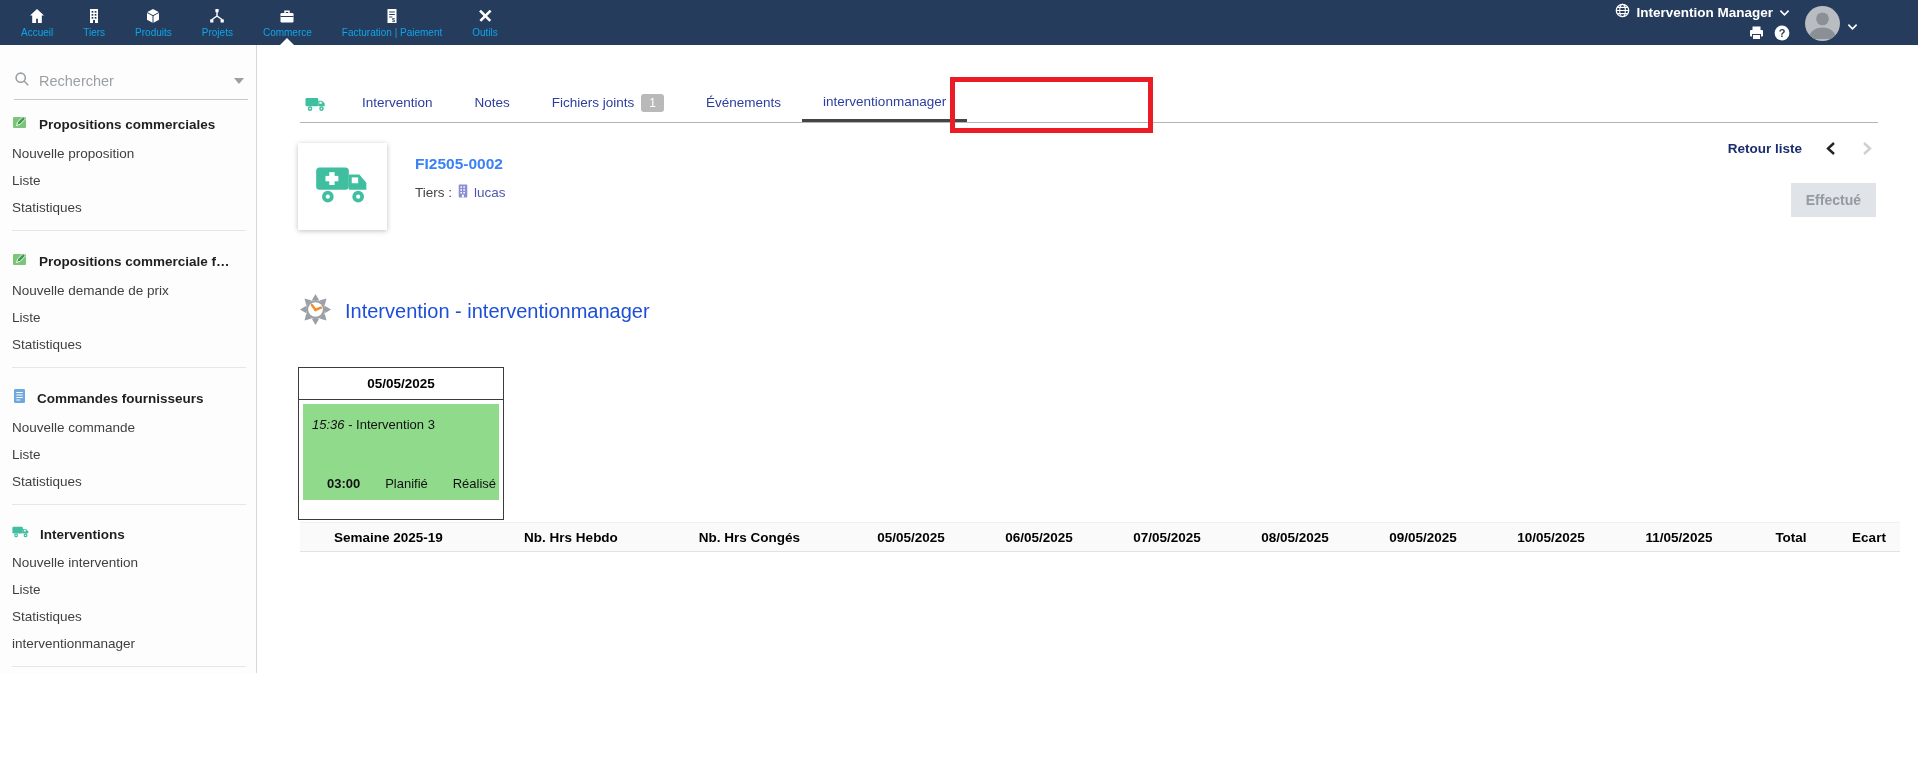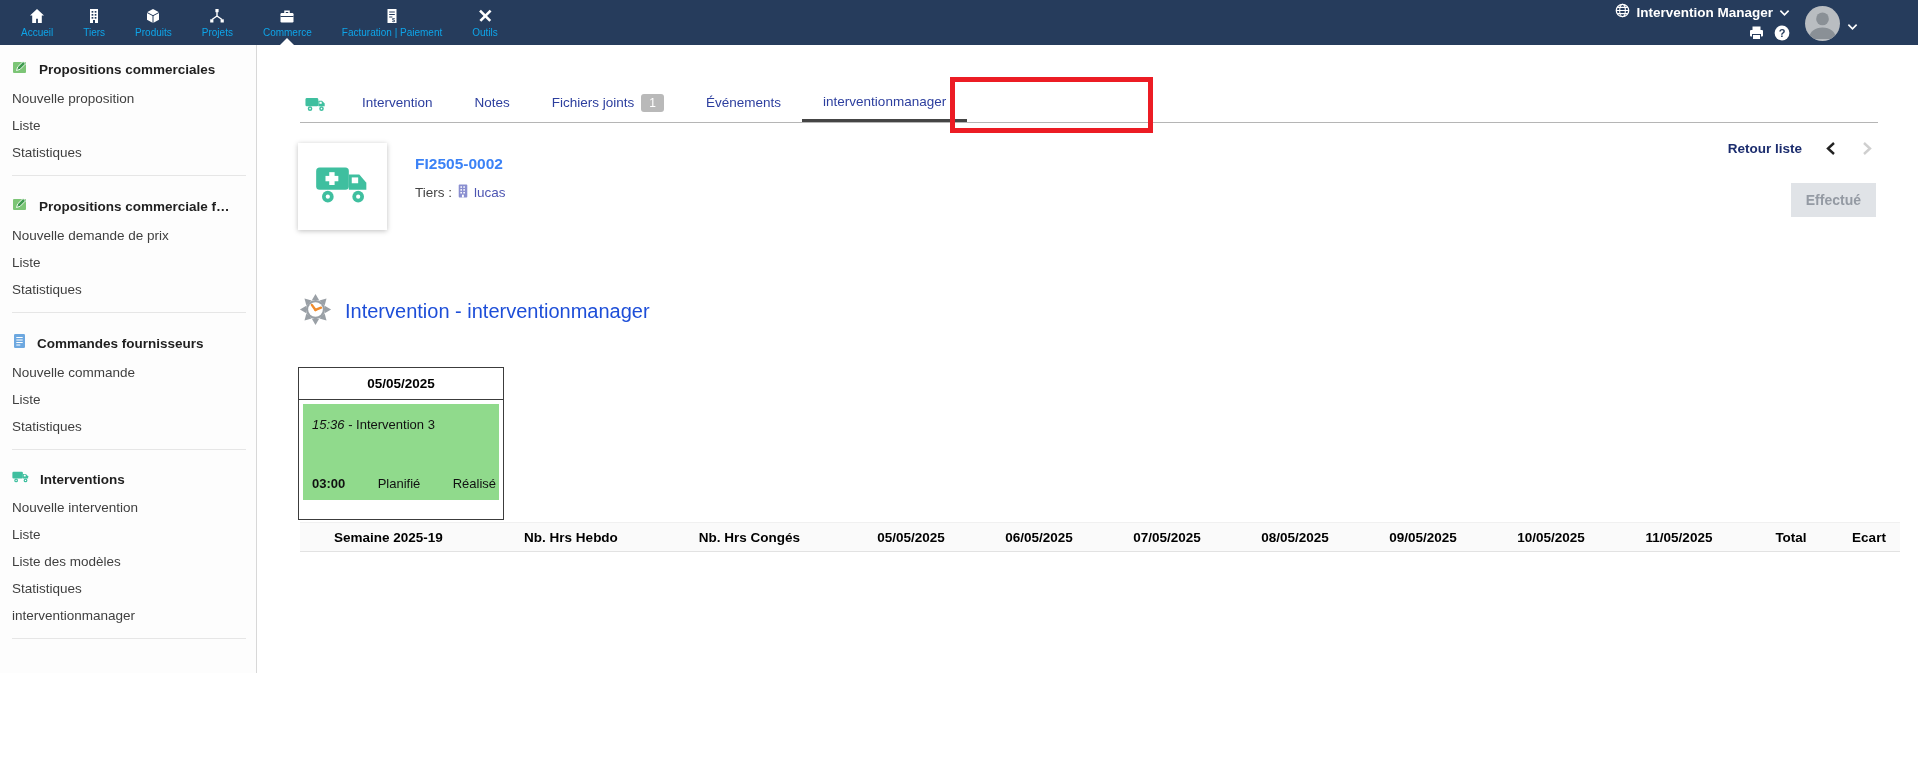--- a/index.html
+++ b/index.html
@@ -74,21 +74,21 @@
   .section-title .stext { font-size:20px; color:#1d4ed8; }
 
   .cal-cell { position:absolute; left:41px; top:322px; width:206px; height:153px;
               border:1px solid #3c3c3c; background:#fff; }
   .cal-head { height:32px; line-height:32px; text-align:center; font-size:13.5px; font-weight:bold;
               color:#000; border-bottom:1px solid #3c3c3c; }
   .cal-event { margin:4px; height:96px; background:#90da8c; position:relative;
                padding:13px 8px 0 9px; cursor:pointer; }
   .ev-line { font-size:13px; color:#111; }
   .ev-time { font-style:italic; }
-  .ev-bottom { position:absolute; left:9px; right:3px; bottom:9px; display:flex;
+  .ev-bottom { position:absolute; left:24px; right:3px; bottom:9px; display:flex;
                justify-content:space-between; align-items:center; font-size:13px; color:#111; }
   .ev-dur { font-weight:bold; }
 
   .thead { position:absolute; left:43px; top:477px; width:1600px; height:30px;
            display:flex; align-items:center; background:#fafafa;
            border-top:1px solid #f0f0f0; border-bottom:1px solid #e2e2e2; }
   .thead span { font-size:13.5px; font-weight:bold; color:#000; text-align:center; white-space:nowrap; }
   .thead span:nth-child(1){ width:190px; text-align:left; padding-left:34px; }
   .thead span:nth-child(2){ width:162px; }
   .thead span:nth-child(3){ width:195px; }
@@ -234,20 +234,30 @@
       <span>
         <svg width="11" height="8" viewBox="0 0 12 8">
             <polyline points="1.5,1.5 6,6 10.5,1.5" fill="none" stroke="#fff" stroke-width="1.8"></polyline>
           </svg>
       </span>
     </div>
   </div>
 </nav>
 
 <aside class="sidebar">
+  <div class="search-row">
+    <span>
+      <svg width="16" height="16" viewBox="0 0 16 16">
+          <circle cx="6.7" cy="6.7" r="4.6" fill="none" stroke="#9aa0a6" stroke-width="1.6"></circle>
+          <line x1="10.3" y1="10.3" x2="14.2" y2="14.2" stroke="#9aa0a6" stroke-width="1.6"></line>
+        </svg>
+    </span>
+    <input type="text" placeholder="Rechercher" style="">
+    <span class="search-caret"></span>
+  </div>
 
   <div class="menu-section">
     <div class="sec-head">
       <span>
         <svg width="17" height="16" viewBox="0 0 17 16">
             <rect x="1" y="3" width="13" height="11" rx="1" fill="#7cc576"></rect>
             <path d="M4.5 11.5l1.2-3.6 5.4-5.4 2.4 2.4-5.4 5.4z" fill="#3e9b4f" stroke="#fff" stroke-width="0.9"></path>
           </svg>
       </span>
       <span class="stitle">Propositions commerciales</span>
@@ -302,21 +312,20 @@
             <circle cx="11" cy="27" r="5" fill="#3fbf9f"></circle>
             <circle cx="36" cy="27" r="5" fill="#3fbf9f"></circle>
             <circle cx="11" cy="27" r="1.8" fill="#fff"></circle>
             <circle cx="36" cy="27" r="1.8" fill="#fff"></circle>
           </svg>
       </span>
       <span class="stitle">Interventions</span>
     </div>
     <div class="sec-item">Nouvelle intervention</div>
     <div class="sec-item">Liste</div>
-    <div class="sec-item">Liste des modèles</div>
     <div class="sec-item">Statistiques</div>
     <div class="sec-item">interventionmanager</div>
     <div class="divider"></div>
   </div>
 </aside>
 
 <main class="main">
 
   <div class="tabs">
     <span class="tab-fleet-icon">

